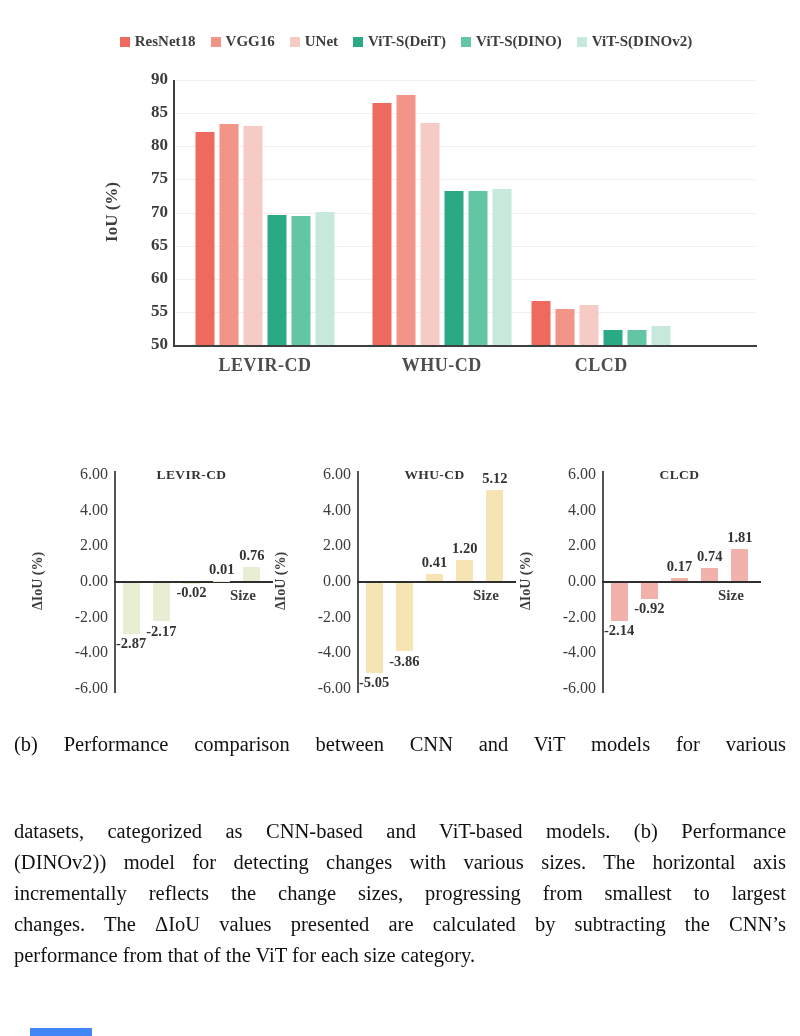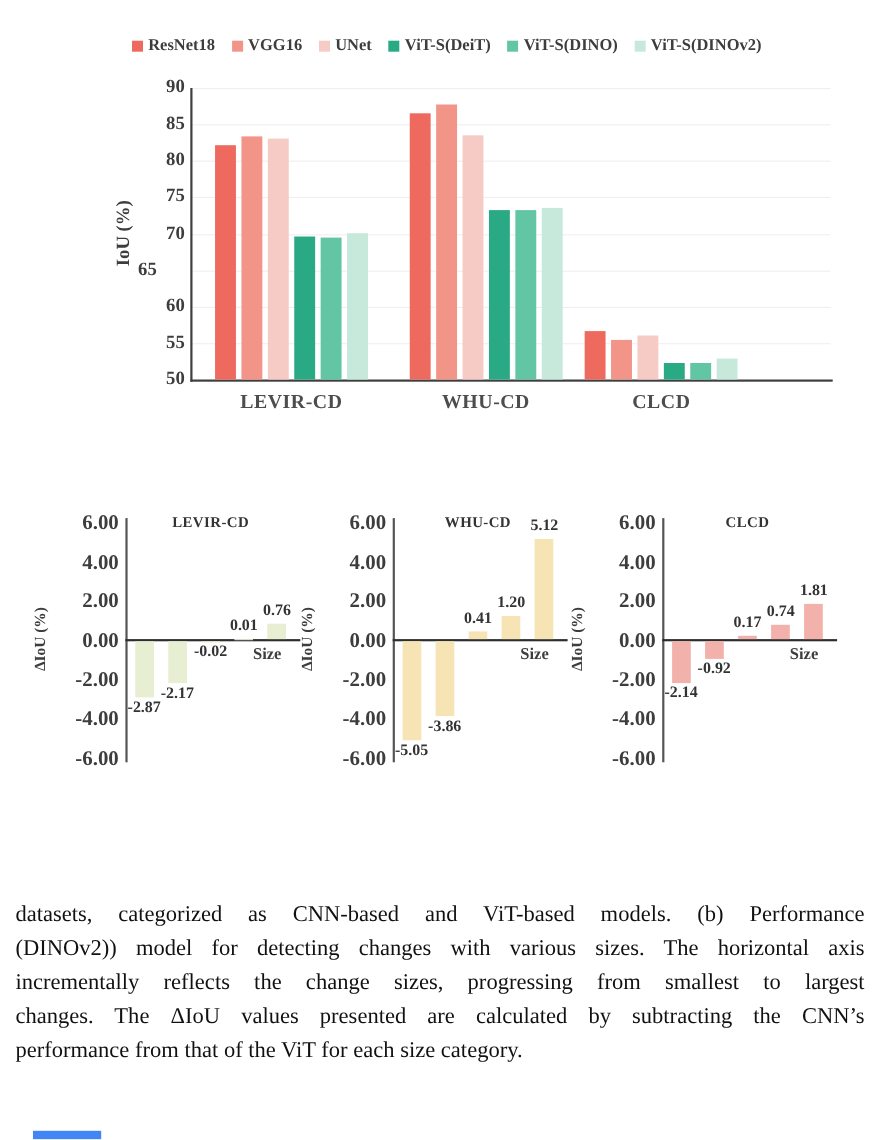--- a/index.html
+++ b/index.html
@@ -30,21 +30,21 @@
   .fig-caption{position:absolute;top:816px;left:14px;width:772px;font-size:20.5px;line-height:31px;color:#111;}
   .jline{text-align:justify;text-align-last:justify;}
 
   
   .subplots{position:absolute;top:455px;left:0;width:800px;height:262px;}
   .subplot{position:absolute;top:0;width:250px;height:262px;}
   .sp-title{position:absolute;transform:translateX(-50%);font-weight:bold;font-size:13.5px;
             color:#333;letter-spacing:.4px;white-space:nowrap;}
   .sp-ylab{position:absolute;transform:translate(-50%,-50%) rotate(-90deg);font-weight:bold;
            font-size:14px;color:#3d3d3d;white-space:nowrap;}
-  .sp-tick{position:absolute;width:52px;text-align:right;font-weight:bold;font-size:19px;color:#3d3d3d;}
+  .sp-tick{position:absolute;width:52px;text-align:right;font-weight:normal;font-size:16px;color:#3d3d3d;}
   .sp-axis{position:absolute;background:#555;}
   .sp-zero{position:absolute;background:#2e2e2e;}
   .sp-bar{position:absolute;}
   .sp-vallab{position:absolute;transform:translateX(-50%);font-weight:bold;font-size:14.5px;color:#333;
              white-space:nowrap;}
   .sp-size{position:absolute;font-weight:bold;font-size:15px;color:#3d3d3d;}
 
   .bottom-bar{position:absolute;left:30px;top:1028px;width:62px;height:8px;background:#4285f4;}
 </style>
 </head>
@@ -80,21 +80,21 @@
     </div>
 
   <div class="main-chart" id="main-chart">
     <div class="mc-ylab">IoU (%)</div>
   <div class="ytick" style="left: 128px; top: 264px;">50</div>
       <div class="grid" style="left: 175px; top: 241.875px; width: 580px;"></div>
       <div class="ytick" style="left: 128px; top: 230.875px;">55</div>
       <div class="grid" style="left: 175px; top: 208.75px; width: 580px;"></div>
       <div class="ytick" style="left: 128px; top: 197.75px;">60</div>
       <div class="grid" style="left: 175px; top: 175.625px; width: 580px;"></div>
-      <div class="ytick" style="left: 114px; top: 164.625px; text-align: center;">65</div>
+      <div class="ytick" style="left: 128px; top: 164.625px;">65</div>
       <div class="grid" style="left: 175px; top: 142.5px; width: 580px;"></div>
       <div class="ytick" style="left: 128px; top: 131.5px;">70</div>
       <div class="grid" style="left: 175px; top: 109.375px; width: 580px;"></div>
       <div class="ytick" style="left: 128px; top: 98.375px;">75</div>
       <div class="grid" style="left: 175px; top: 76.25px; width: 580px;"></div>
       <div class="ytick" style="left: 128px; top: 65.25px;">80</div>
       <div class="grid" style="left: 175px; top: 43.125px; width: 580px;"></div>
       <div class="ytick" style="left: 128px; top: 32.125px;">85</div>
       <div class="grid" style="left: 175px; top: 10px; width: 580px;"></div>
       <div class="ytick" style="left: 128px; top: -1px;">90</div>
@@ -199,20 +199,21 @@
         <div class="sp-vallab" style="left: 171.5px; top: 102.968px;">0.17</div>
         <div class="sp-bar" style="left: 193.2px; width: 17px; top: 112.803px; height: 13.2px; background: rgb(242, 177, 170);"></div>
         <div class="sp-vallab" style="left: 201.7px; top: 92.8033px;">0.74</div>
         <div class="sp-bar" style="left: 223.4px; width: 17px; top: 93.7217px; height: 32.3px; background: rgb(242, 177, 170);"></div>
         <div class="sp-vallab" style="left: 231.9px; top: 73.7217px;">1.81</div>
         <div class="sp-size" style="left: 210px; top: 132px;">Size</div>
       </div>
     </div>
 
   <div class="caption-b">
+    <div class="jline">(b) Performance comparison between CNN and ViT models for various</div>
   </div>
 
   <div class="fig-caption">
     <div class="jline">datasets, categorized as CNN-based and ViT-based models. (b) Performance</div>
     <div class="jline">(DINOv2)) model for detecting changes with various sizes. The horizontal axis</div>
     <div class="jline">incrementally reflects the change sizes, progressing from smallest to largest</div>
     <div class="jline">changes. The ΔIoU values presented are calculated by subtracting the CNN’s</div>
     <div>performance from that of the ViT for each size category.</div>
   </div>
 

